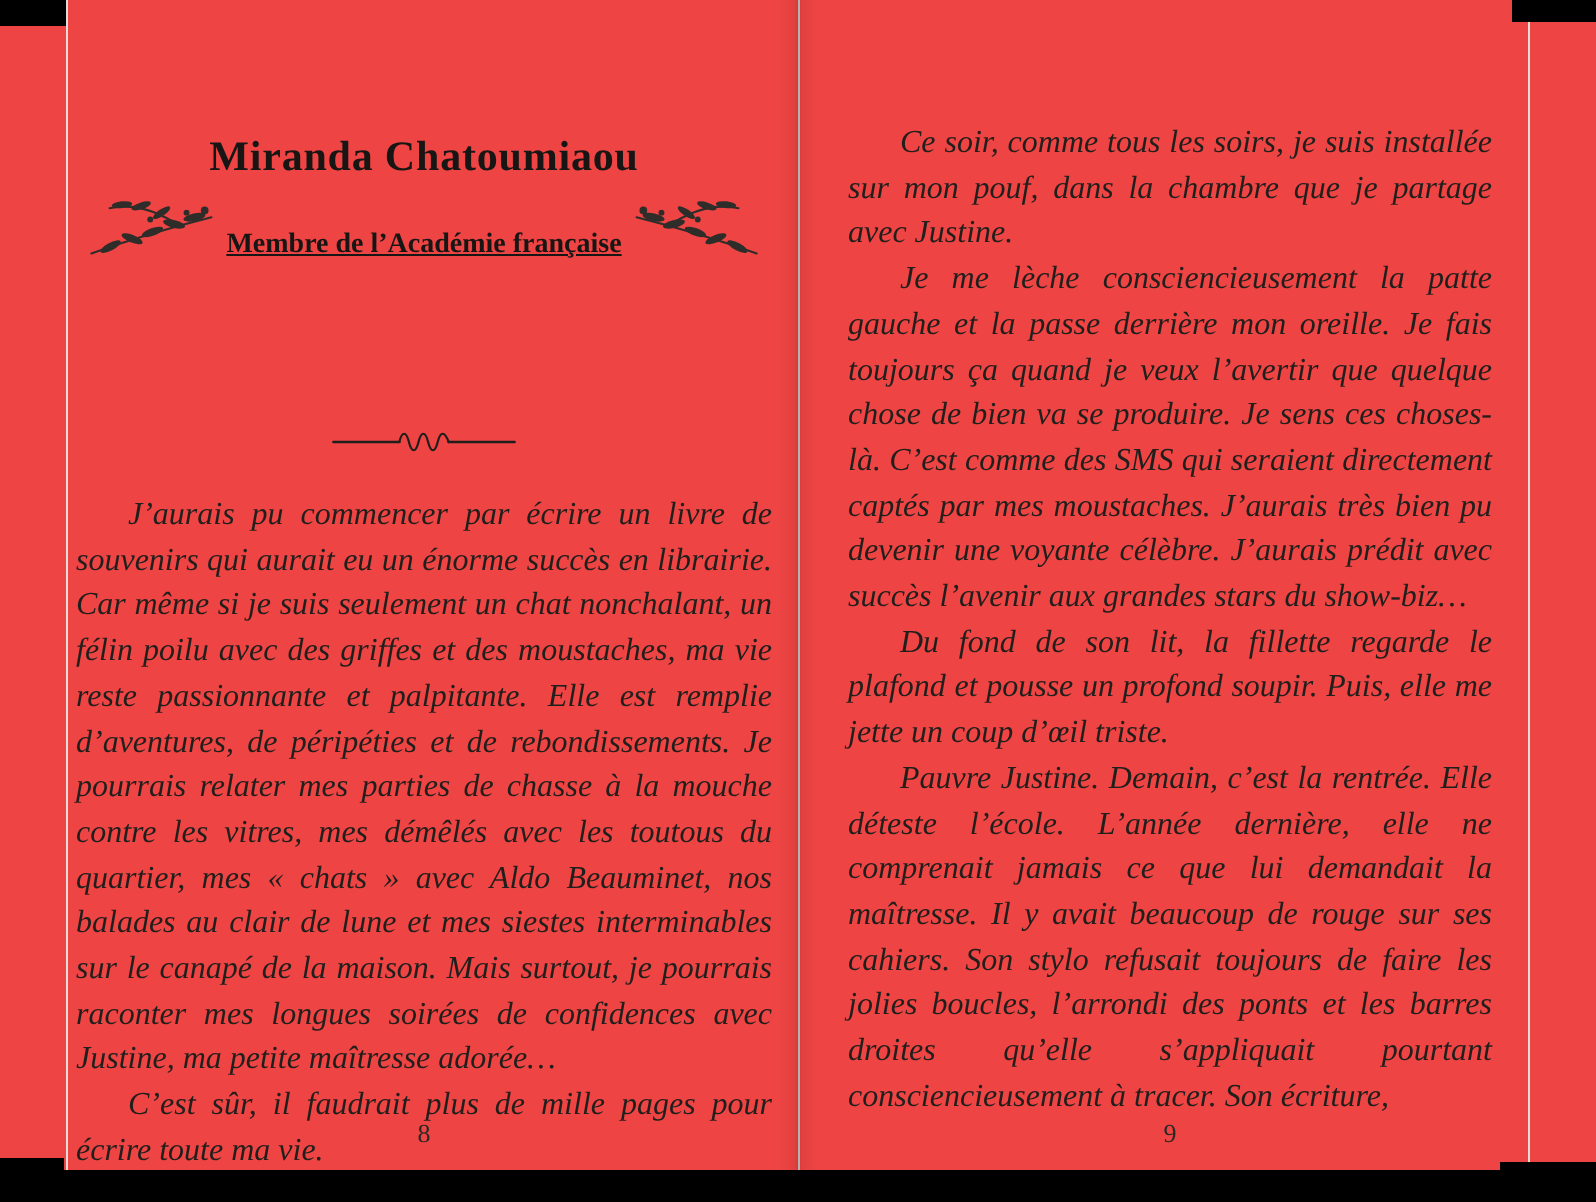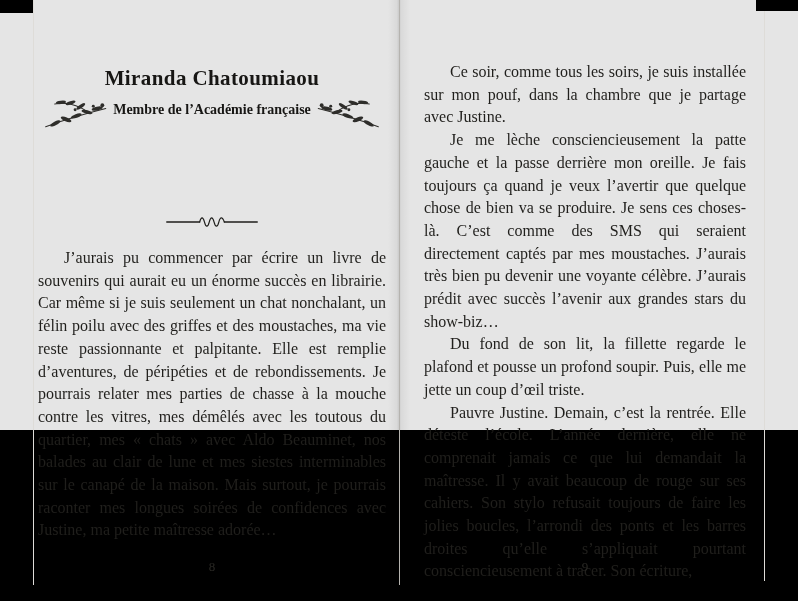--- a/index.html
+++ b/index.html
@@ -14,22 +14,22 @@
   .stage {
     position: relative;
     width: 798px;
     height: 601px;
     background: #000000;
   }
   .spread {
     position: absolute;
     left: 0; top: 0;
     width: 798px;
-    height: 430px;
-    background: #e5e5e5;
+    height: 585px;
+    background: #ef4444;
   }
   
   .corner { position: absolute; background: #000; z-index: 6; }
   .corner-tl { left: 0; top: 0; width: 33px; height: 13px; }
   .corner-tr { right: 0; top: 0; width: 42px; height: 11px; }
   .corner-bl { left: 0; bottom: 0; width: 32px; height: 22px; }
   .corner-br { right: 0; bottom: 0; width: 48px; height: 20px; }
   
   .edge-line {
     position: absolute; top: 0; width: 1px; height: 585px;
@@ -72,42 +72,43 @@
     letter-spacing: 0.4px;
     color: #171614;
   }
   .book-subtitle {
     margin-top: 7px;
     font-style: italic;
     font-size: 16px;
     color: #242320;
   }
   .book-affiliation {
-    margin-top: 11px;
+    margin-top: 24px;
     font-weight: bold;
     font-size: 14px;
     color: #171614;
+    text-decoration: underline;
   }
   .branch {
     position: absolute;
     top: 88px;
     width: 68px;
     height: 48px;
   }
   .branch-left  { left: 2px; }
   .branch-right { right: 2px; transform: scaleX(-1); }
 
   .ornament {
     margin: 20px auto 0 auto;
     width: 100px;
     text-align: center;
   }
 
   
-  .body-text { margin-top: 15px; }
+  .body-text { margin-top: 15px; font-style: italic; }
   .page-right .body-text { margin-top: 0; padding-top: 61px; }
   .body-text p {
     margin: 0;
     font-size: 16px;
     line-height: 22.7px;
     text-align: justify;
     text-indent: 26px;
     hyphens: auto;
     -webkit-hyphens: auto;
     color: #201f1c;
@@ -186,20 +187,21 @@
           <g stroke="#1f1e1b" fill="none" stroke-linecap="round">
             <path stroke-width="2" d="M4 8 H52"></path>
             <path stroke-width="2" d="M88 8 H136"></path>
             <path stroke-width="1.6" d="M52 8 c2 -8 5 -8 7 0 c2 8 5 8 7 0 c2 -8 5 -8 7 0 c2 8 5 8 7 0 c2 -8 5 -8 8 0"></path>
           </g>
         </svg>
       </div>
 
       <div class="body-text">
         <p>J’aurais pu commencer par écrire un livre de souvenirs qui aurait eu un énorme succès en librairie. Car même si je suis seulement un chat nonchalant, un félin poilu avec des griffes et des moustaches, ma vie reste passionnante et palpitante. Elle est remplie d’aventures, de péripéties et de rebondissements. Je pourrais relater mes parties de chasse à la mouche contre les vitres, mes démêlés avec les toutous du quartier, mes « chats » avec Aldo Beauminet, nos balades au clair de lune et mes siestes interminables sur le canapé de la maison. Mais surtout, je pourrais raconter mes longues soirées de confidences avec Justine, ma petite maîtresse adorée…</p>
+        <p>C’est sûr, il faudrait plus de mille pages pour écrire toute ma vie.</p>
       </div>
 
       <div class="page-number">8</div>
     </div>
 
     <div class="page page-right">
       <div class="body-text">
         <p>Ce soir, comme tous les soirs, je suis installée sur mon pouf, dans la chambre que je partage avec Justine.</p>
         <p>Je me lèche consciencieusement la patte gauche et la passe derrière mon oreille. Je fais toujours ça quand je veux l’avertir que quelque chose de bien va se produire. Je sens ces choses-là. C’est comme des SMS qui seraient directement captés par mes moustaches. J’aurais très bien pu devenir une voyante célèbre. J’aurais prédit avec succès l’avenir aux grandes stars du show-biz…</p>
         <p>Du fond de son lit, la fillette regarde le plafond et pousse un profond soupir. Puis, elle me jette un coup d’œil triste.</p>

